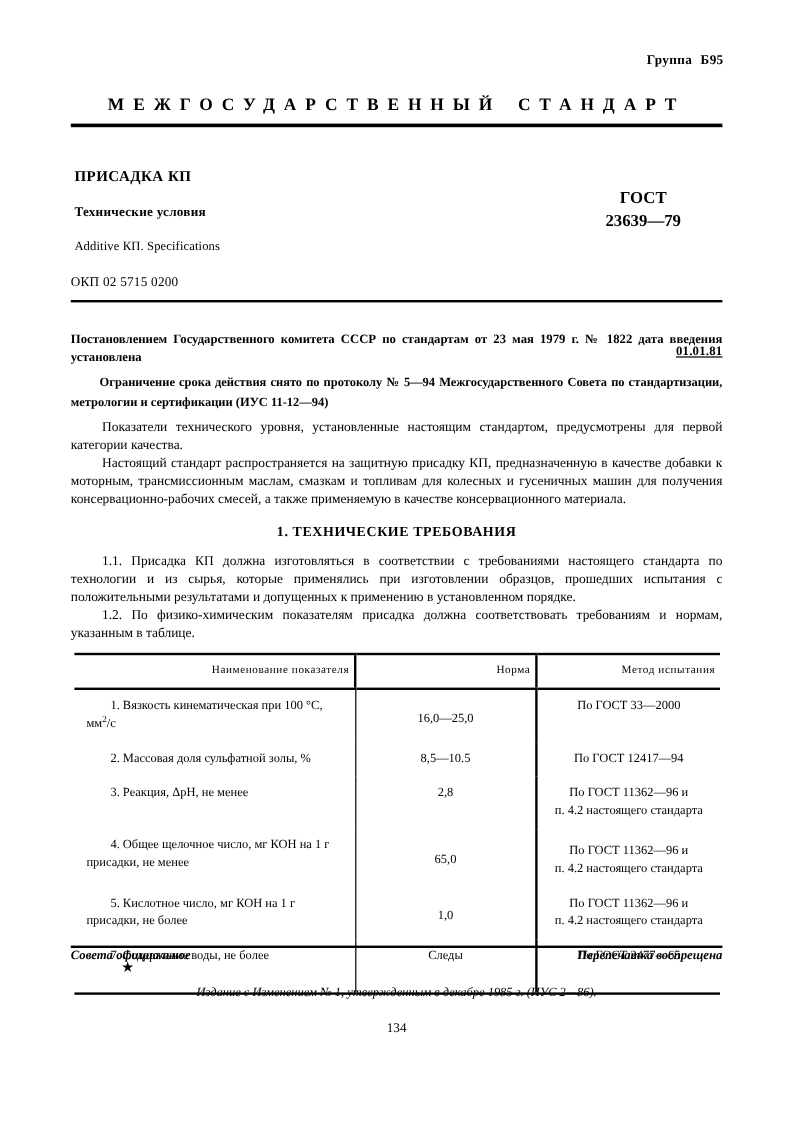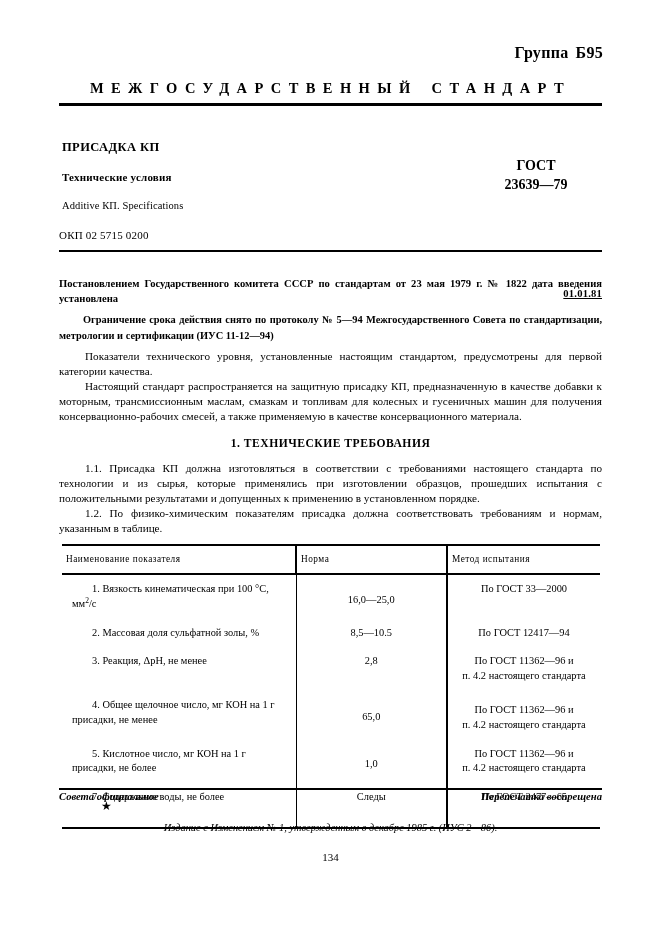--- a/index.html
+++ b/index.html
@@ -15,21 +15,21 @@
     font-family: "Liberation Serif", "DejaVu Serif", serif;
     color: #000000;
     overflow: hidden;
   }
 
   
   .group-line {
     position: absolute;
     top: 44px;
     right: 58px;
-    font-size: 16px;
+    font-size: 11px;
     font-weight: bold;
     letter-spacing: 0.3px;
   }
   .group-line .gl-word { margin-right: 7px; }
 
   
   .mgs-title {
     position: absolute;
     top: 80px;
     left: 62px;
@@ -185,21 +185,21 @@
   .tbl .c2 { width: 151px; }
   .tbl .c3 { width: 153px; }
 
   .tbl th, .tbl td {
     padding: 0;
     vertical-align: top;
     font-size: 10.4px;
     line-height: 1.42;
   }
   .tbl thead th {
-    text-align: left;
+    text-align: right;
     font-weight: normal;
     font-size: 9.3px;
     letter-spacing: 0.5px;
     padding: 7px 4px 7px 4px;
   }
   .tbl-top-border { border-top: 2.4px solid #000; }
   .tbl-head-border { border-bottom: 2.4px solid #000; }
   .tbl-bottom-border { border-bottom: 2.4px solid #000; }
   .vline-l { border-left: 1.1px solid #000; }
   .vline-l-thick { border-left: 2.1px solid #000; }

